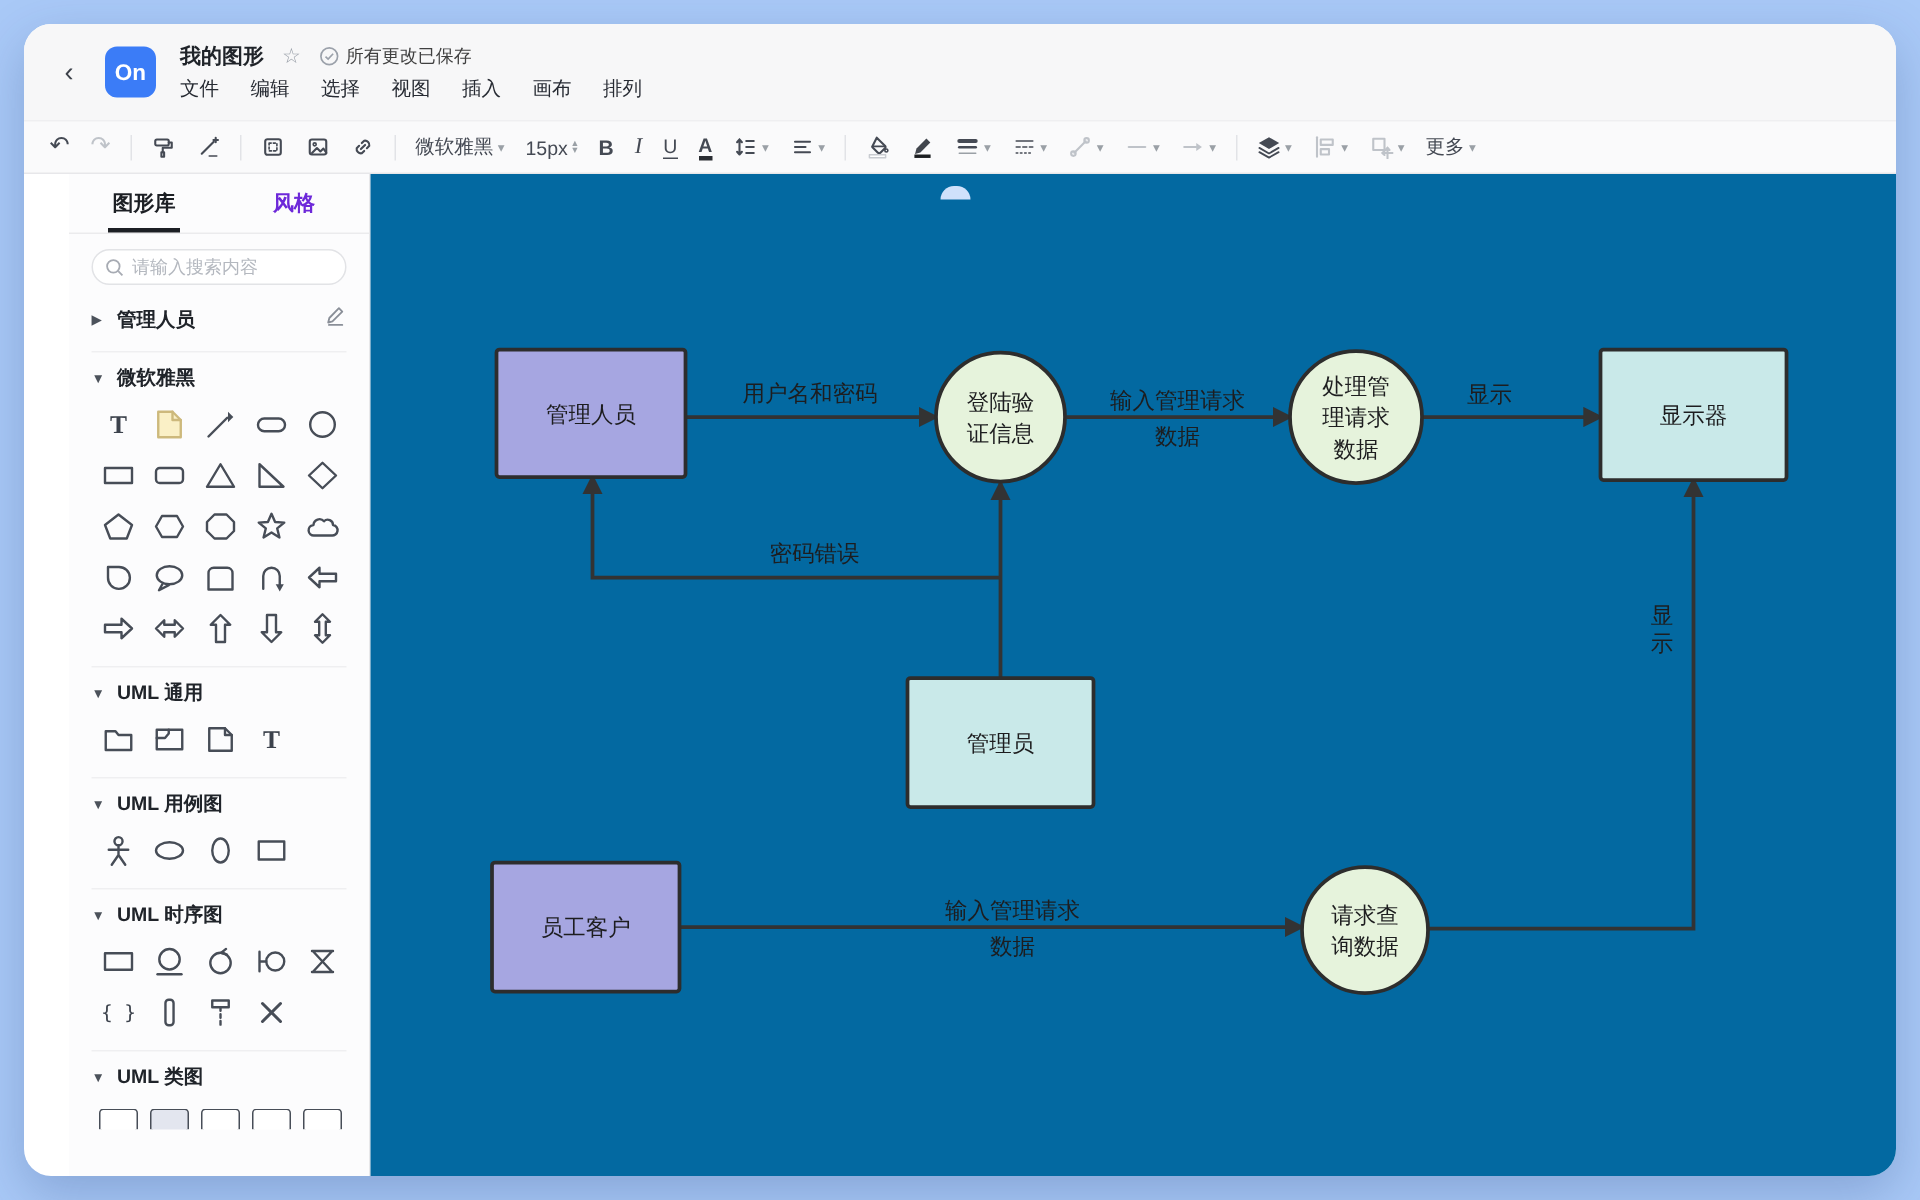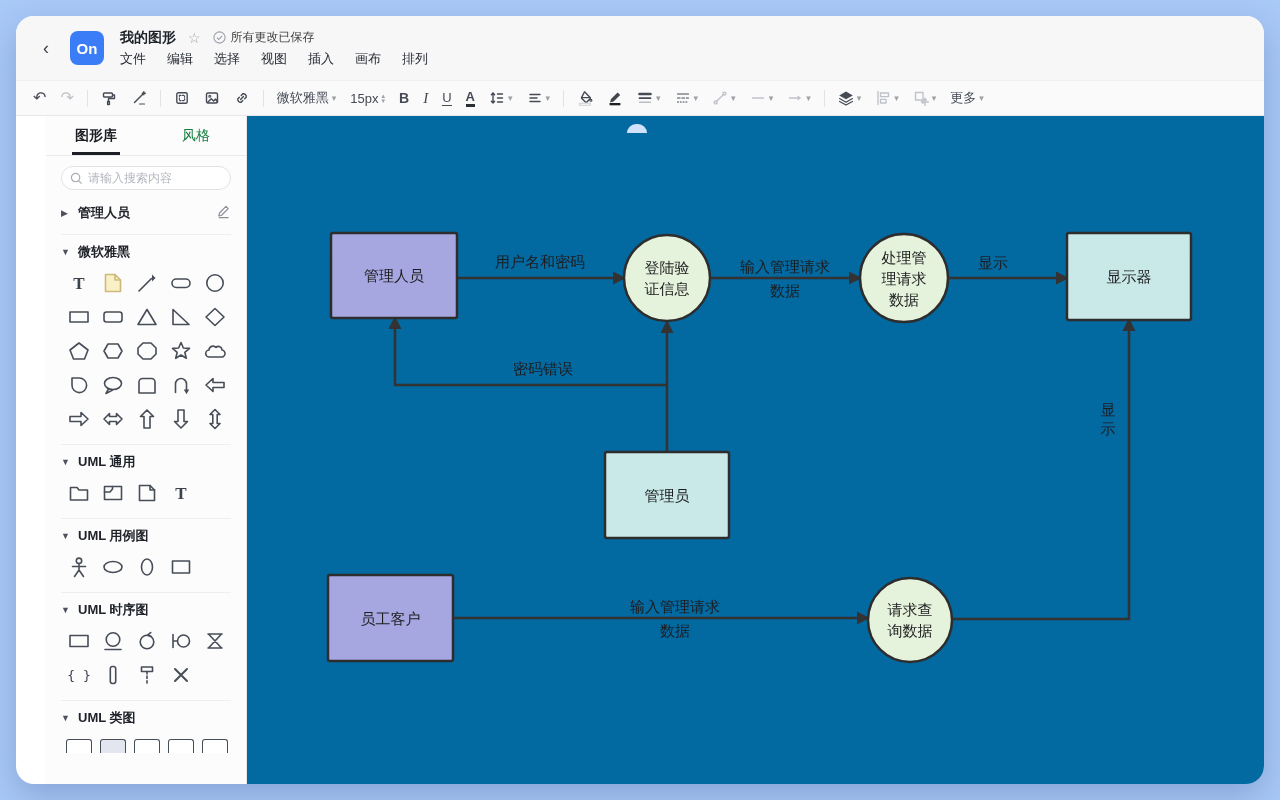--- a/index.html
+++ b/index.html
@@ -42,21 +42,21 @@
   .i-glyph { font-style:italic; font-family:"Liberation Serif",serif; font-size:15px; }
   .u-glyph { font-size:13px; border-bottom:1.5px solid #454a54; }
   .a-glyph { font-size:13px; font-weight:700; border-bottom:3px solid #2a2d33; }
 
   
   .main { display:flex; height:668px; }
   .sidebar { width:201px; background:#fcfcfd; border-right:1px solid #e8e8ea;
     display:flex; flex-direction:column; overflow:hidden;margin-left:30px; }
   .side-tabs { height:40px; display:flex; border-bottom:1px solid #ebebed; flex:none; }
   .side-tab { flex:1; display:flex; align-items:center; justify-content:center;
-    font-size:14px; color:#15803d; cursor:pointer; position:relative; }
+    font-size:14px; color:#6d28d9; cursor:pointer; position:relative;font-weight:bold; }
   .side-tab.active { color:#1c1f24; font-weight:700; }
   .side-tab.active::after { content:""; position:absolute; bottom:0; left:50%;
     transform:translateX(-50%); width:48px; height:3px; background:#1c1f24; }
   .search-wrap { padding:10px 15px 6px; position:relative; flex:none; }
   .search-input { width:100%; height:24px; border:1px solid #e2e3e6; border-radius:12px;
     background:#fff; font-size:12px; color:#333; padding:0 6px 0 26px; outline:none; }
   .search-input::placeholder { color:#b4b8bf; }
   .search-icon { position:absolute; left:24px; top:16px; }
   .sections { padding:0 15px; overflow:hidden; }
   .section { border-bottom:1px solid #efeff1; padding:2px 0 6px; }

